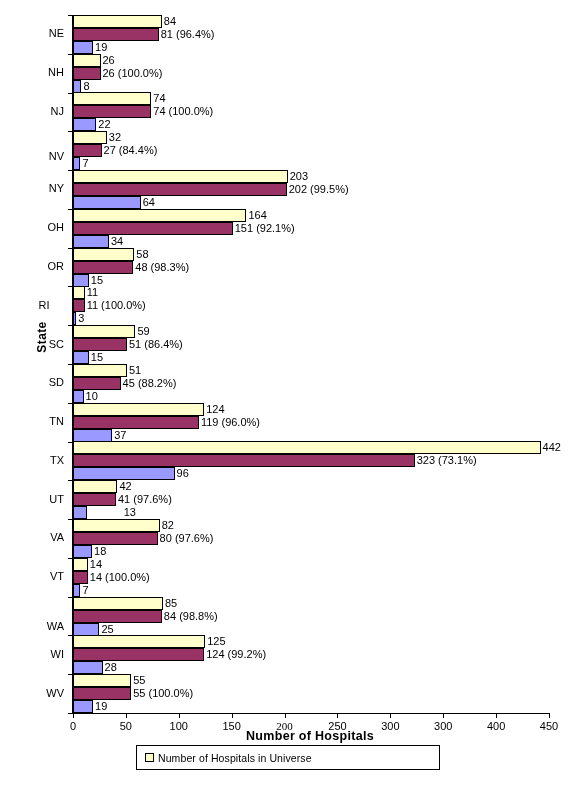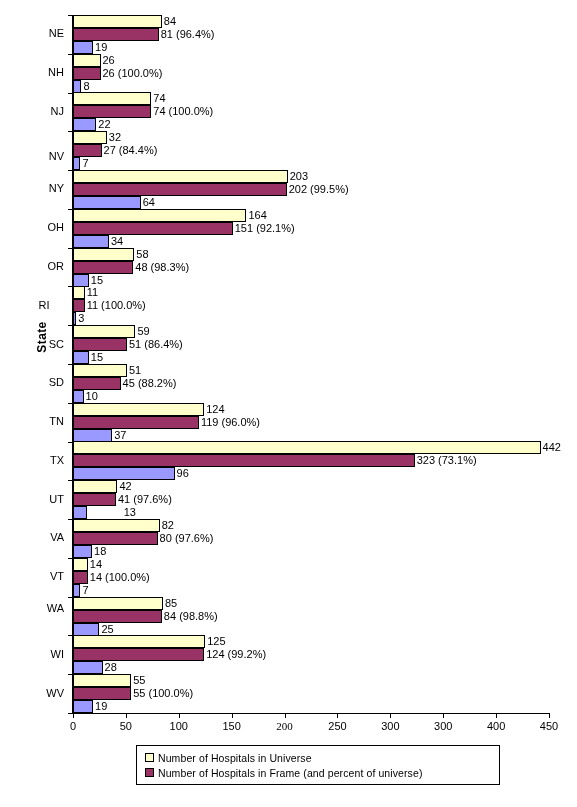--- a/index.html
+++ b/index.html
@@ -119,21 +119,21 @@
     font-size: 12.5px;
     font-weight: bold;
     letter-spacing: 0.3px;
   }
 
   
   #legend {
     position: absolute;
     left: 136px;
     top: 745px;
-    width: 364px;
+    width: 304px;
     border: 1px solid #000;
     background: #ffffff;
     padding: 4px 6px 4px 8px;
     box-sizing: border-box;
   }
   .legend-row {
     display: flex;
     align-items: center;
     height: 15px;
   }
@@ -308,21 +308,21 @@
         <div class="cat-label" style="top: 12.3889px;">VT</div>
         <div class="bar universe" style="width: 14.8089px; top: -0.111111px;"></div>
         <div class="bar-label" style="left: 16.8089px; top: -0.111111px;">14</div>
         <div class="bar frame" style="width: 14.8089px; top: 12.8889px;"></div>
         <div class="bar-label" style="left: 16.8089px; top: 12.8889px;">14 (100.0%)</div>
         <div class="bar sample" style="width: 7.40444px; top: 25.8889px;"></div>
         <div class="bar-label" style="left: 9.40444px; top: 25.8889px;">7</div>
       </div>
       <div class="group" style="top: 581.667px; height: 38.7778px;">
         <div class="y-tick" style="top: 0px;"></div>
-        <div class="cat-label" style="top: 5px;">WA</div>
+        <div class="cat-label" style="top: 23px;">WA</div>
         <div class="bar universe" style="width: 89.9111px; top: -0.111111px;"></div>
         <div class="bar-label" style="left: 91.9111px; top: -0.111111px;">85</div>
         <div class="bar frame" style="width: 88.8533px; top: 12.8889px;"></div>
         <div class="bar-label" style="left: 90.8533px; top: 12.8889px;">84 (98.8%)</div>
         <div class="bar sample" style="width: 26.4444px; top: 25.8889px;"></div>
         <div class="bar-label" style="left: 28.4444px; top: 25.8889px;">25</div>
       </div>
       <div class="group" style="top: 620.444px; height: 38.7778px;">
         <div class="y-tick" style="top: 0px;"></div>
         <div class="cat-label" style="top: 12.3889px;">WI</div>
@@ -359,26 +359,23 @@
       <div class="x-tick" style="left: 317.333px;"></div>
       <div class="x-tick-label" style="left: 317.333px;">300</div>
       <div class="x-tick" style="left: 370.222px;"></div>
       <div class="x-tick-label" style="left: 370.222px;">300</div>
       <div class="x-tick" style="left: 423.111px;"></div>
       <div class="x-tick-label" style="left: 423.111px;">400</div>
       <div class="x-tick" style="left: 476px;"></div>
       <div class="x-tick-label" style="left: 476px;">450</div>
     </div>
 
+  <div class="x-axis-title">Number of Hospitals</div>
 
   <div id="legend">
 
   <div class="legend-row">
         <span class="legend-swatch universe"></span>
         <span class="legend-text">Number of Hospitals in Universe</span>
       </div>
-      <div class="legend-row">
-        <span class="legend-swatch frame"></span>
-        <span class="legend-text">Number of Hospitals in Frame (and percent of universe)</span>
-      </div>
     </div>
 
 </div>
 
 </body></html>

